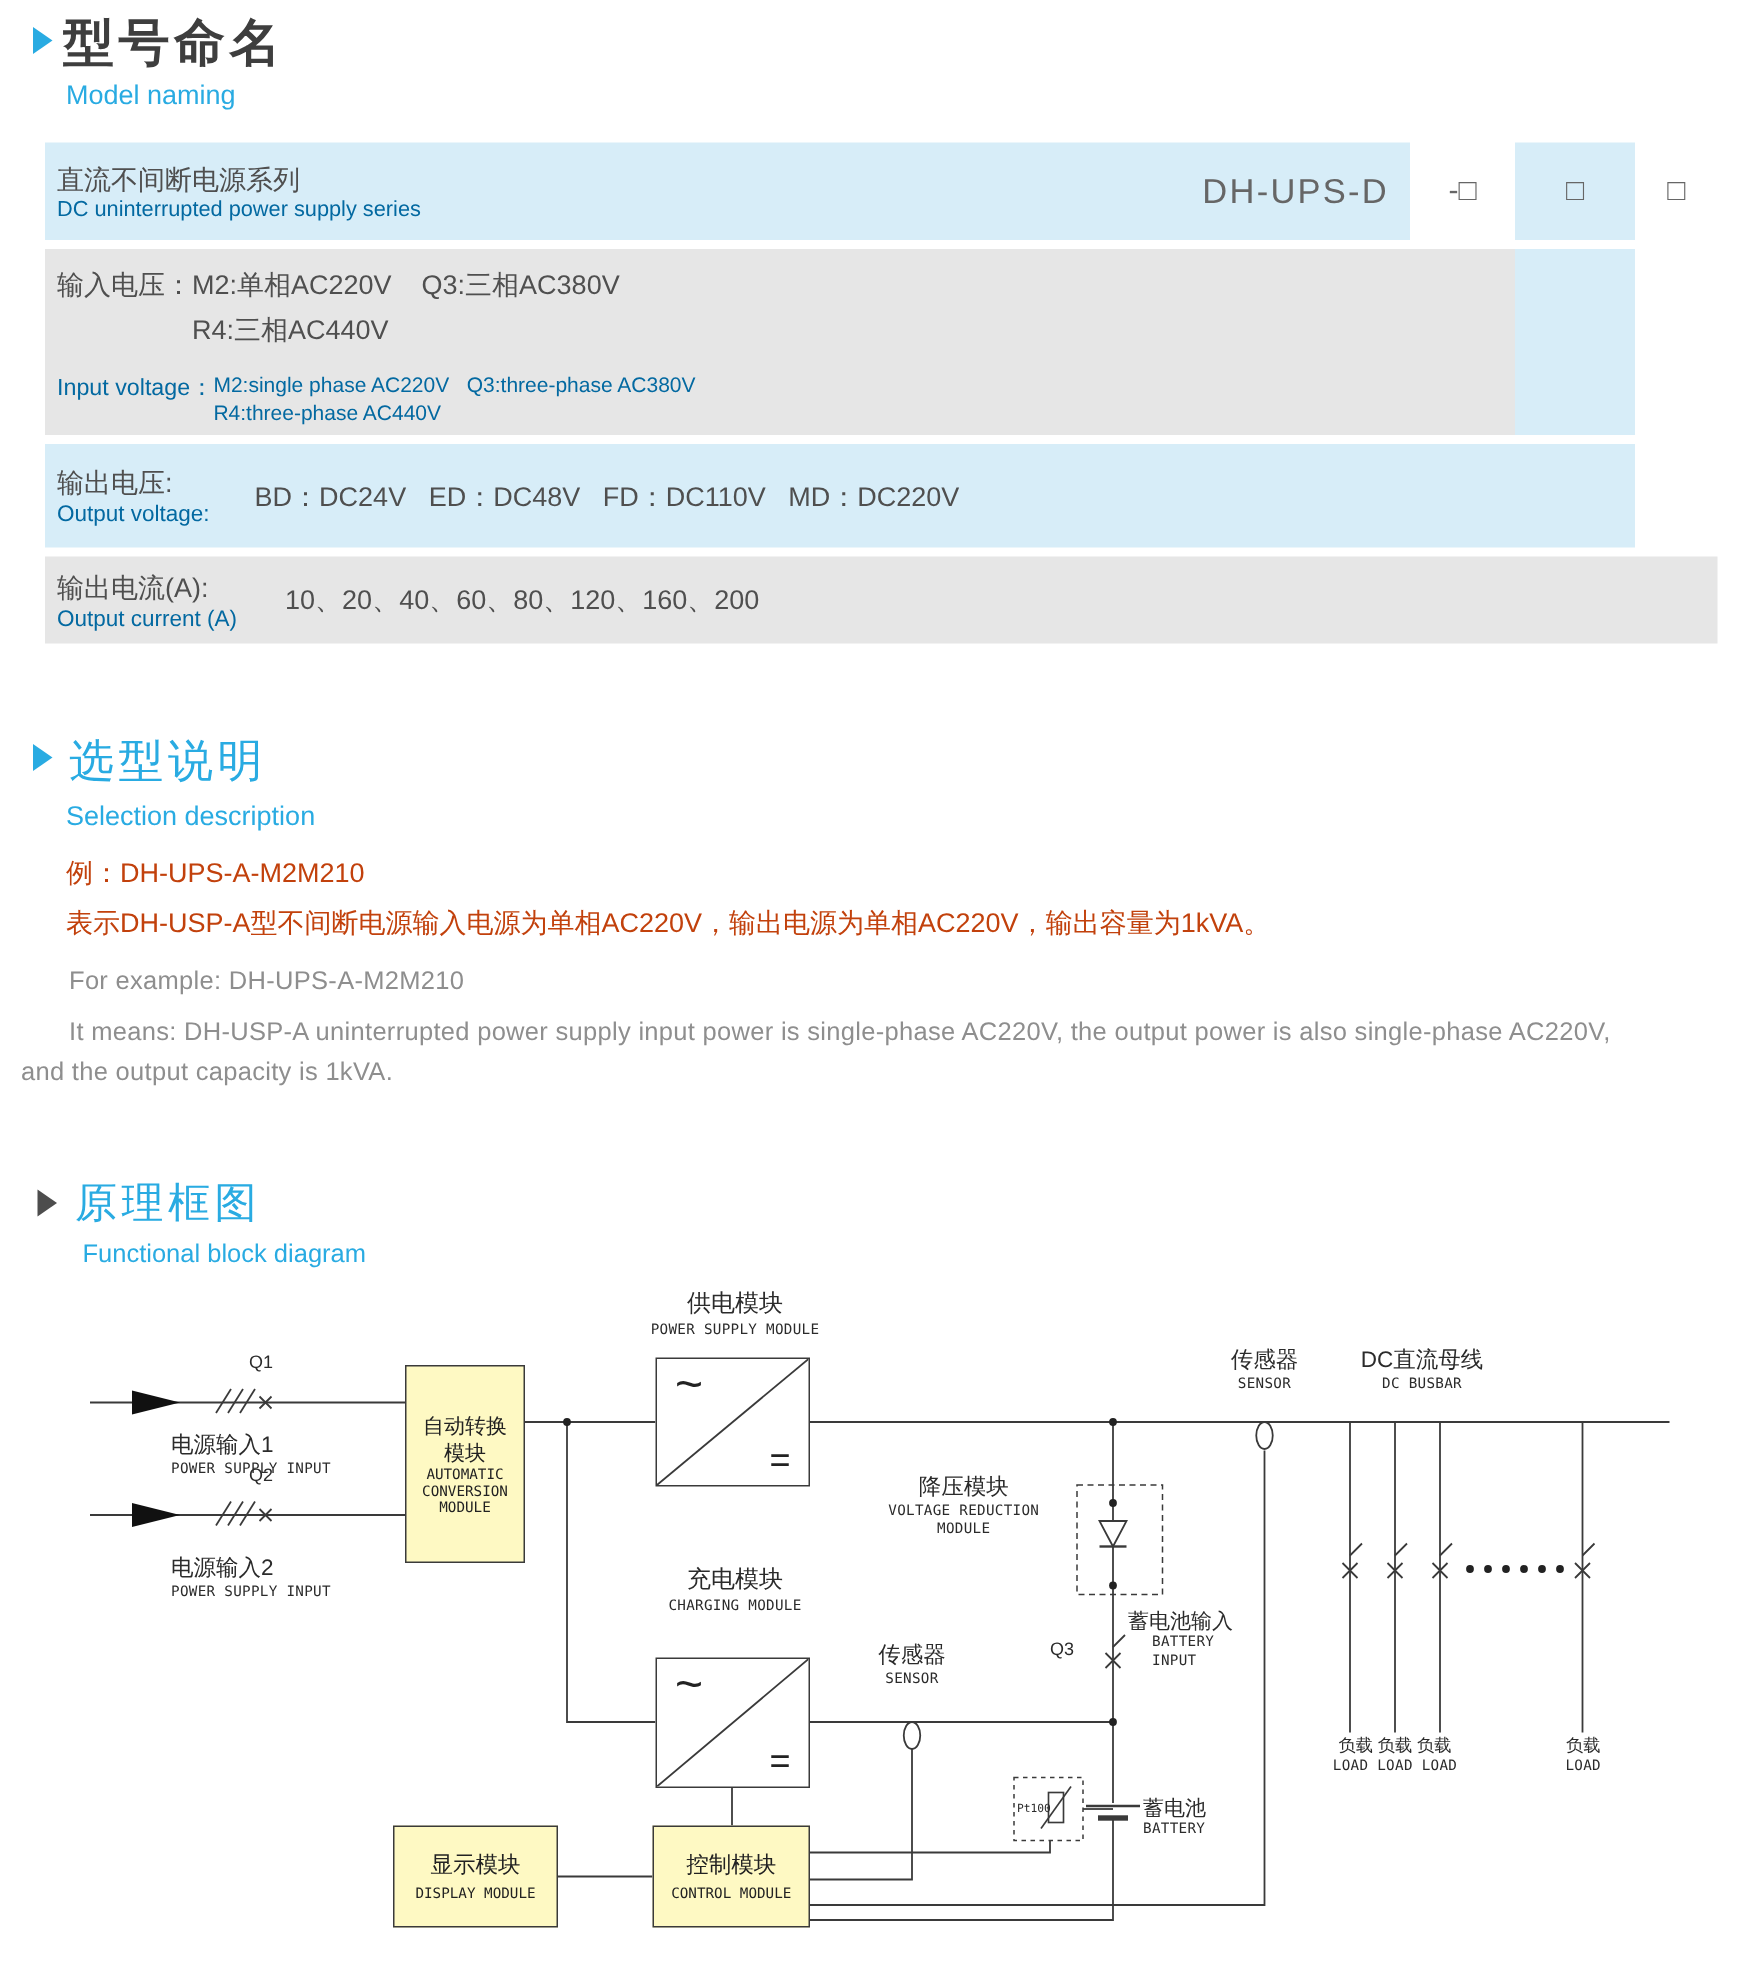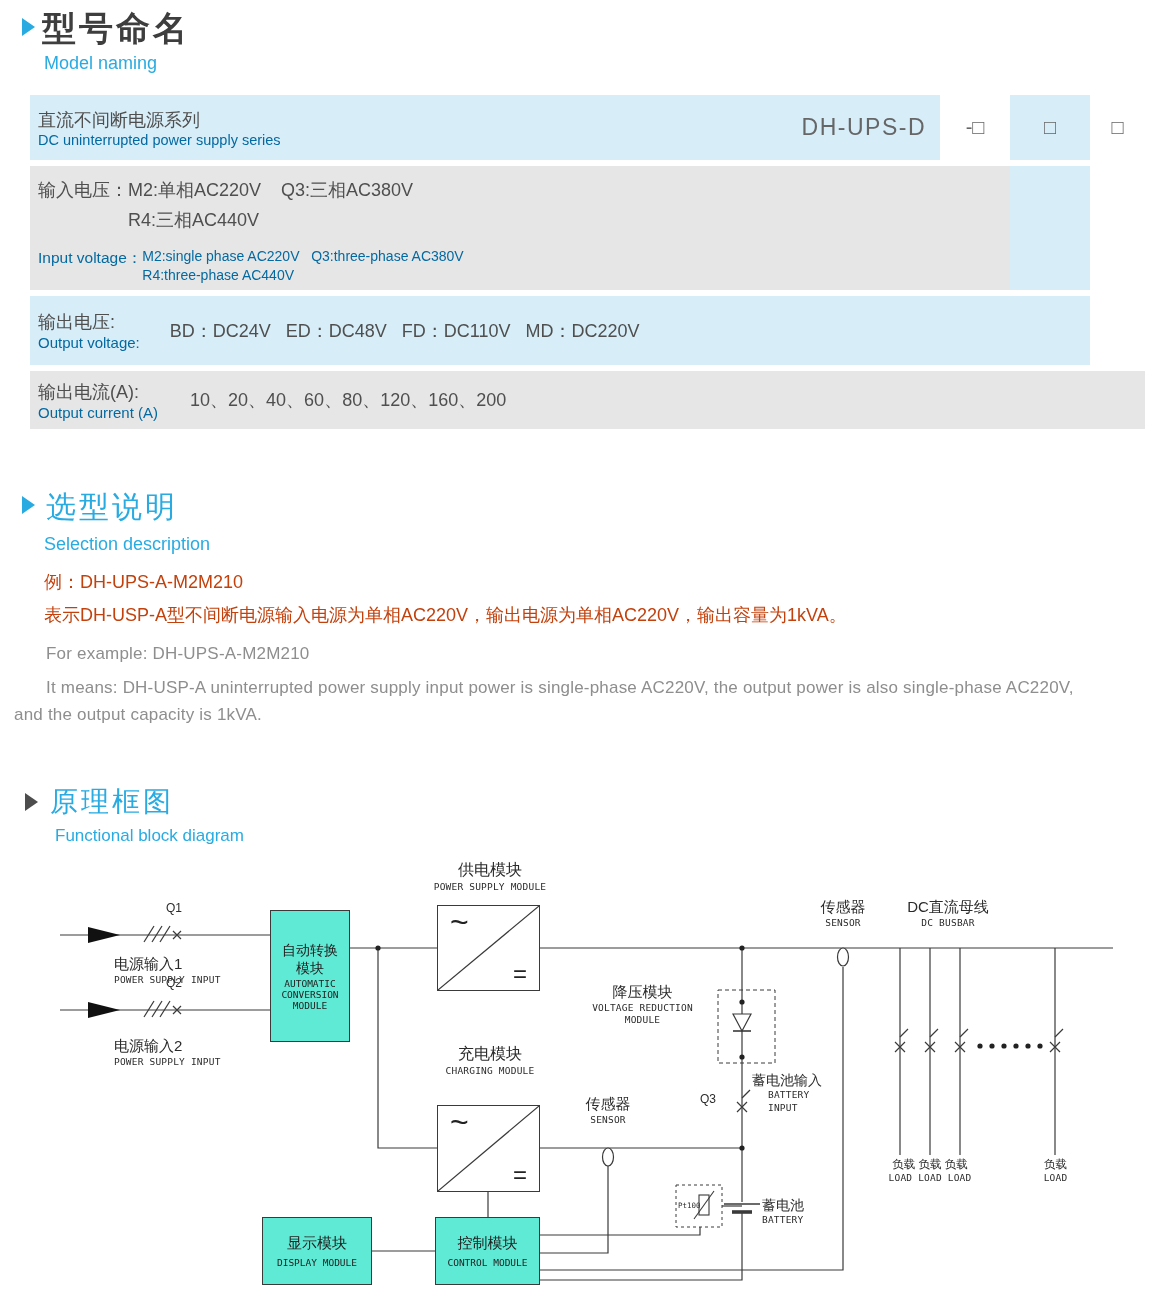--- a/index.html
+++ b/index.html
@@ -29,21 +29,21 @@
   
   .sel-zh{font-size:18px;color:#c2410c}
   .sel-en{font-size:17px;color:#8e8e8e;letter-spacing:.2px}
   
   #diagram{position:absolute;top:855px;left:0;width:1167px;height:453px}
   #diagram svg.wiring{position:absolute;left:0;top:0}
   .dlab{position:absolute;color:#2b2b2b;line-height:1.3}
   .dlab .zh{display:block;font-size:15px}
   .dlab .en{display:block;font-size:9.5px;font-family:"DejaVu Sans Mono","Liberation Mono",monospace;letter-spacing:.2px}
   .center{text-align:center}
-  .dbox{position:absolute;border:1px solid #3a3a3a;background:#5eead4;display:flex;flex-direction:column;align-items:center;justify-content:center;text-align:center;color:#222}
+  .dbox{position:absolute;border:1px solid #3a3a3a;background:#fef9c3;display:flex;flex-direction:column;align-items:center;justify-content:center;text-align:center;color:#222}
   .dbox .zh{font-size:14px;display:block}
   .dbox .en{font-size:9.5px;display:block;font-family:"DejaVu Sans Mono","Liberation Mono",monospace}
   .conv{position:absolute;border:1px solid #3a3a3a;background:#fff}
   .conv svg{position:absolute;left:0;top:0}
   .conv .ac{position:absolute;left:12px;top:0;font-size:32px;color:#222;line-height:1}
   .conv .dc{position:absolute;right:12px;bottom:4px;font-size:24px;color:#222;line-height:1}
   .tinytxt{position:absolute;font-size:7.5px;color:#2b2b2b;font-family:"DejaVu Sans Mono","Liberation Mono",monospace}
 </style>
 </head>
 <body>

